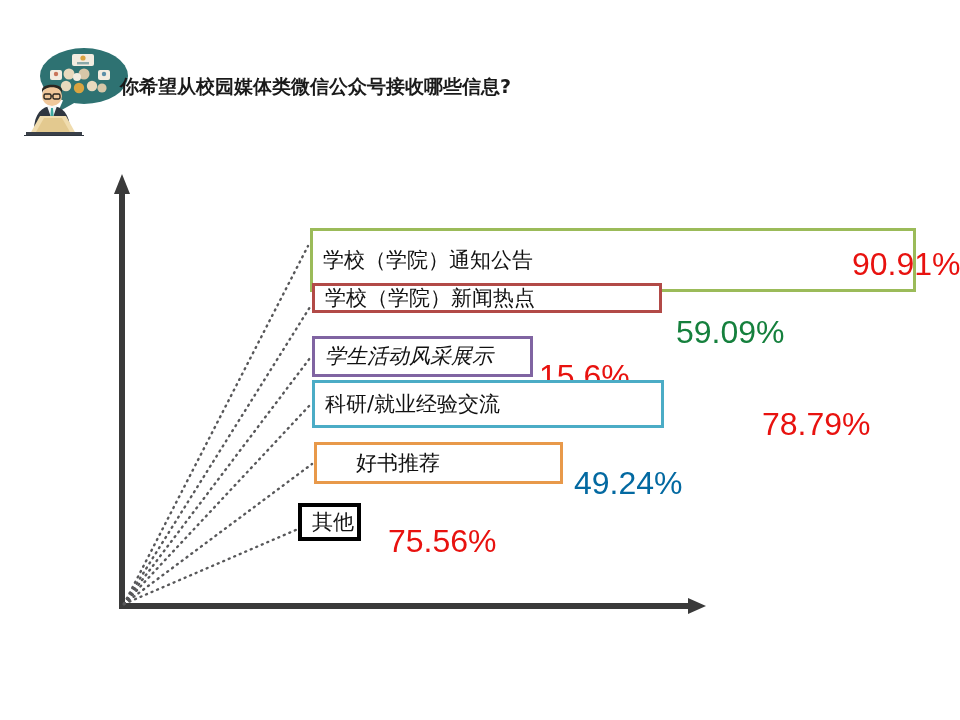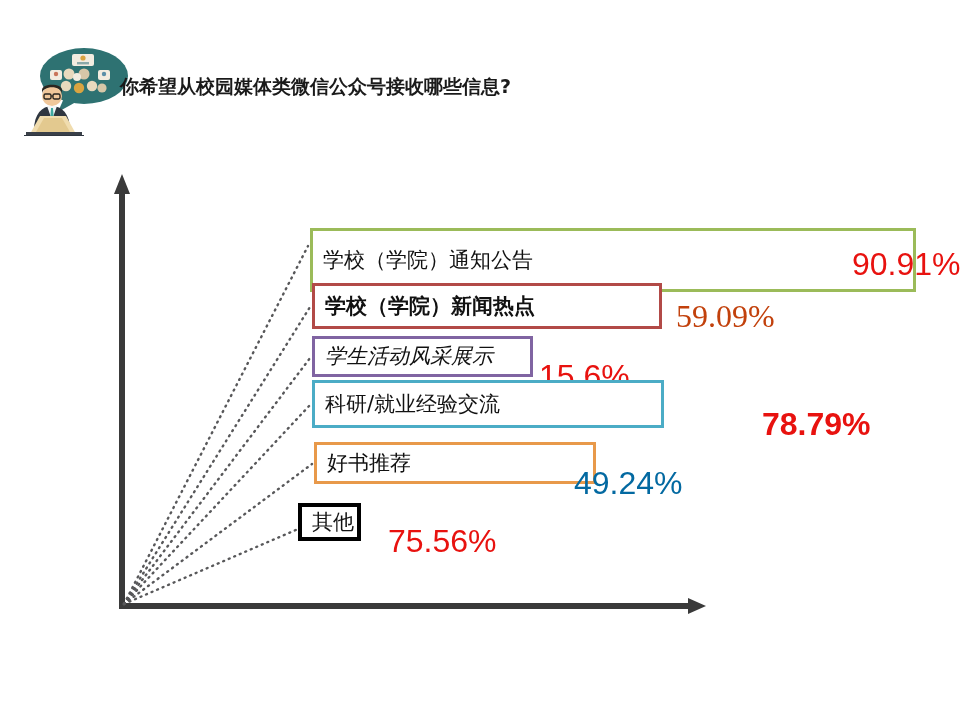--- a/index.html
+++ b/index.html
@@ -155,36 +155,36 @@
         <line x1="124" y1="604" x2="312" y2="464"></line>
         <line x1="124" y1="604" x2="312" y2="523"></line>
       </g>
     </svg>
 
     <div class="bar" id="bar-0" style="left: 310px; top: 212px; width: 606px; height: 64px; border-width: 3px; border-color: rgb(155, 187, 89); margin-top: 16px;">
       <span class="bar-label">学校（学院）通知公告</span>
     </div>
     <div class="bar-value" id="val-0" style="left: 852px; top: 232px; color: rgb(232, 18, 15);">90.91%</div>
 
-    <div class="bar" id="bar-1" style="left: 312px; top: 283px; width: 350px; height: 46px; border-width: 3px; border-color: rgb(178, 74, 71); font-weight: bold;">
+    <div class="bar" id="bar-1" style="left: 312px; top: 283px; width: 350px; height: 30px; border-width: 3px; border-color: rgb(178, 74, 71);">
       <span class="bar-label">学校（学院）新闻热点</span>
     </div>
-    <div class="bar-value" id="val-1" style="left: 676px; top: 284px; color: #c2410c; font-family: Liberation Serif, serif;">59.09%</div>
+    <div class="bar-value" id="val-1" style="left: 676px; top: 300px; color: #15803d;">59.09%</div>
 
     <div class="bar" id="bar-2" style="left: 312px; top: 336px; width: 221px; height: 41px; border-width: 3px; border-color: rgb(128, 100, 162); font-style: italic;">
       <span class="bar-label">学生活动风采展示</span>
     </div>
     <div class="bar-value" id="val-2" style="left: 539px; top: 344px; color: rgb(232, 18, 15);">15.6%</div>
 
     <div class="bar" id="bar-3" style="left: 312px; top: 380px; width: 352px; height: 48px; border-width: 3px; border-color: rgb(75, 172, 198);">
       <span class="bar-label">科研/就业经验交流</span>
     </div>
-    <div class="bar-value" id="val-3" style="left: 762px; top: 392px; color: rgb(232, 18, 15); font-weight: bold;">78.79%</div>
+    <div class="bar-value" id="val-3" style="left: 762px; top: 392px; color: rgb(232, 18, 15);">78.79%</div>
 
-    <div class="bar" id="bar-4" style="left: 314px; top: 442px; width: 282px; height: 42px; border-width: 3px; border-color: rgb(232, 153, 74);">
+    <div class="bar" id="bar-4" style="left: 314px; top: 442px; width: 249px; height: 42px; border-width: 3px; border-color: rgb(232, 153, 74); padding-left: 29px;">
       <span class="bar-label">好书推荐</span>
     </div>
     <div class="bar-value" id="val-4" style="left: 574px; top: 451px; color: #0369a1;">49.24%</div>
 
     <div class="bar" id="bar-5" style="left: 298px; top: 503px; width: 63px; height: 38px; border-width: 4px; border-color: rgb(0, 0, 0);">
       <span class="bar-label">其他</span>
     </div>
     <div class="bar-value" id="val-5" style="left: 388px; top: 509px; color: rgb(232, 18, 15);">75.56%</div>
 
   </div>

